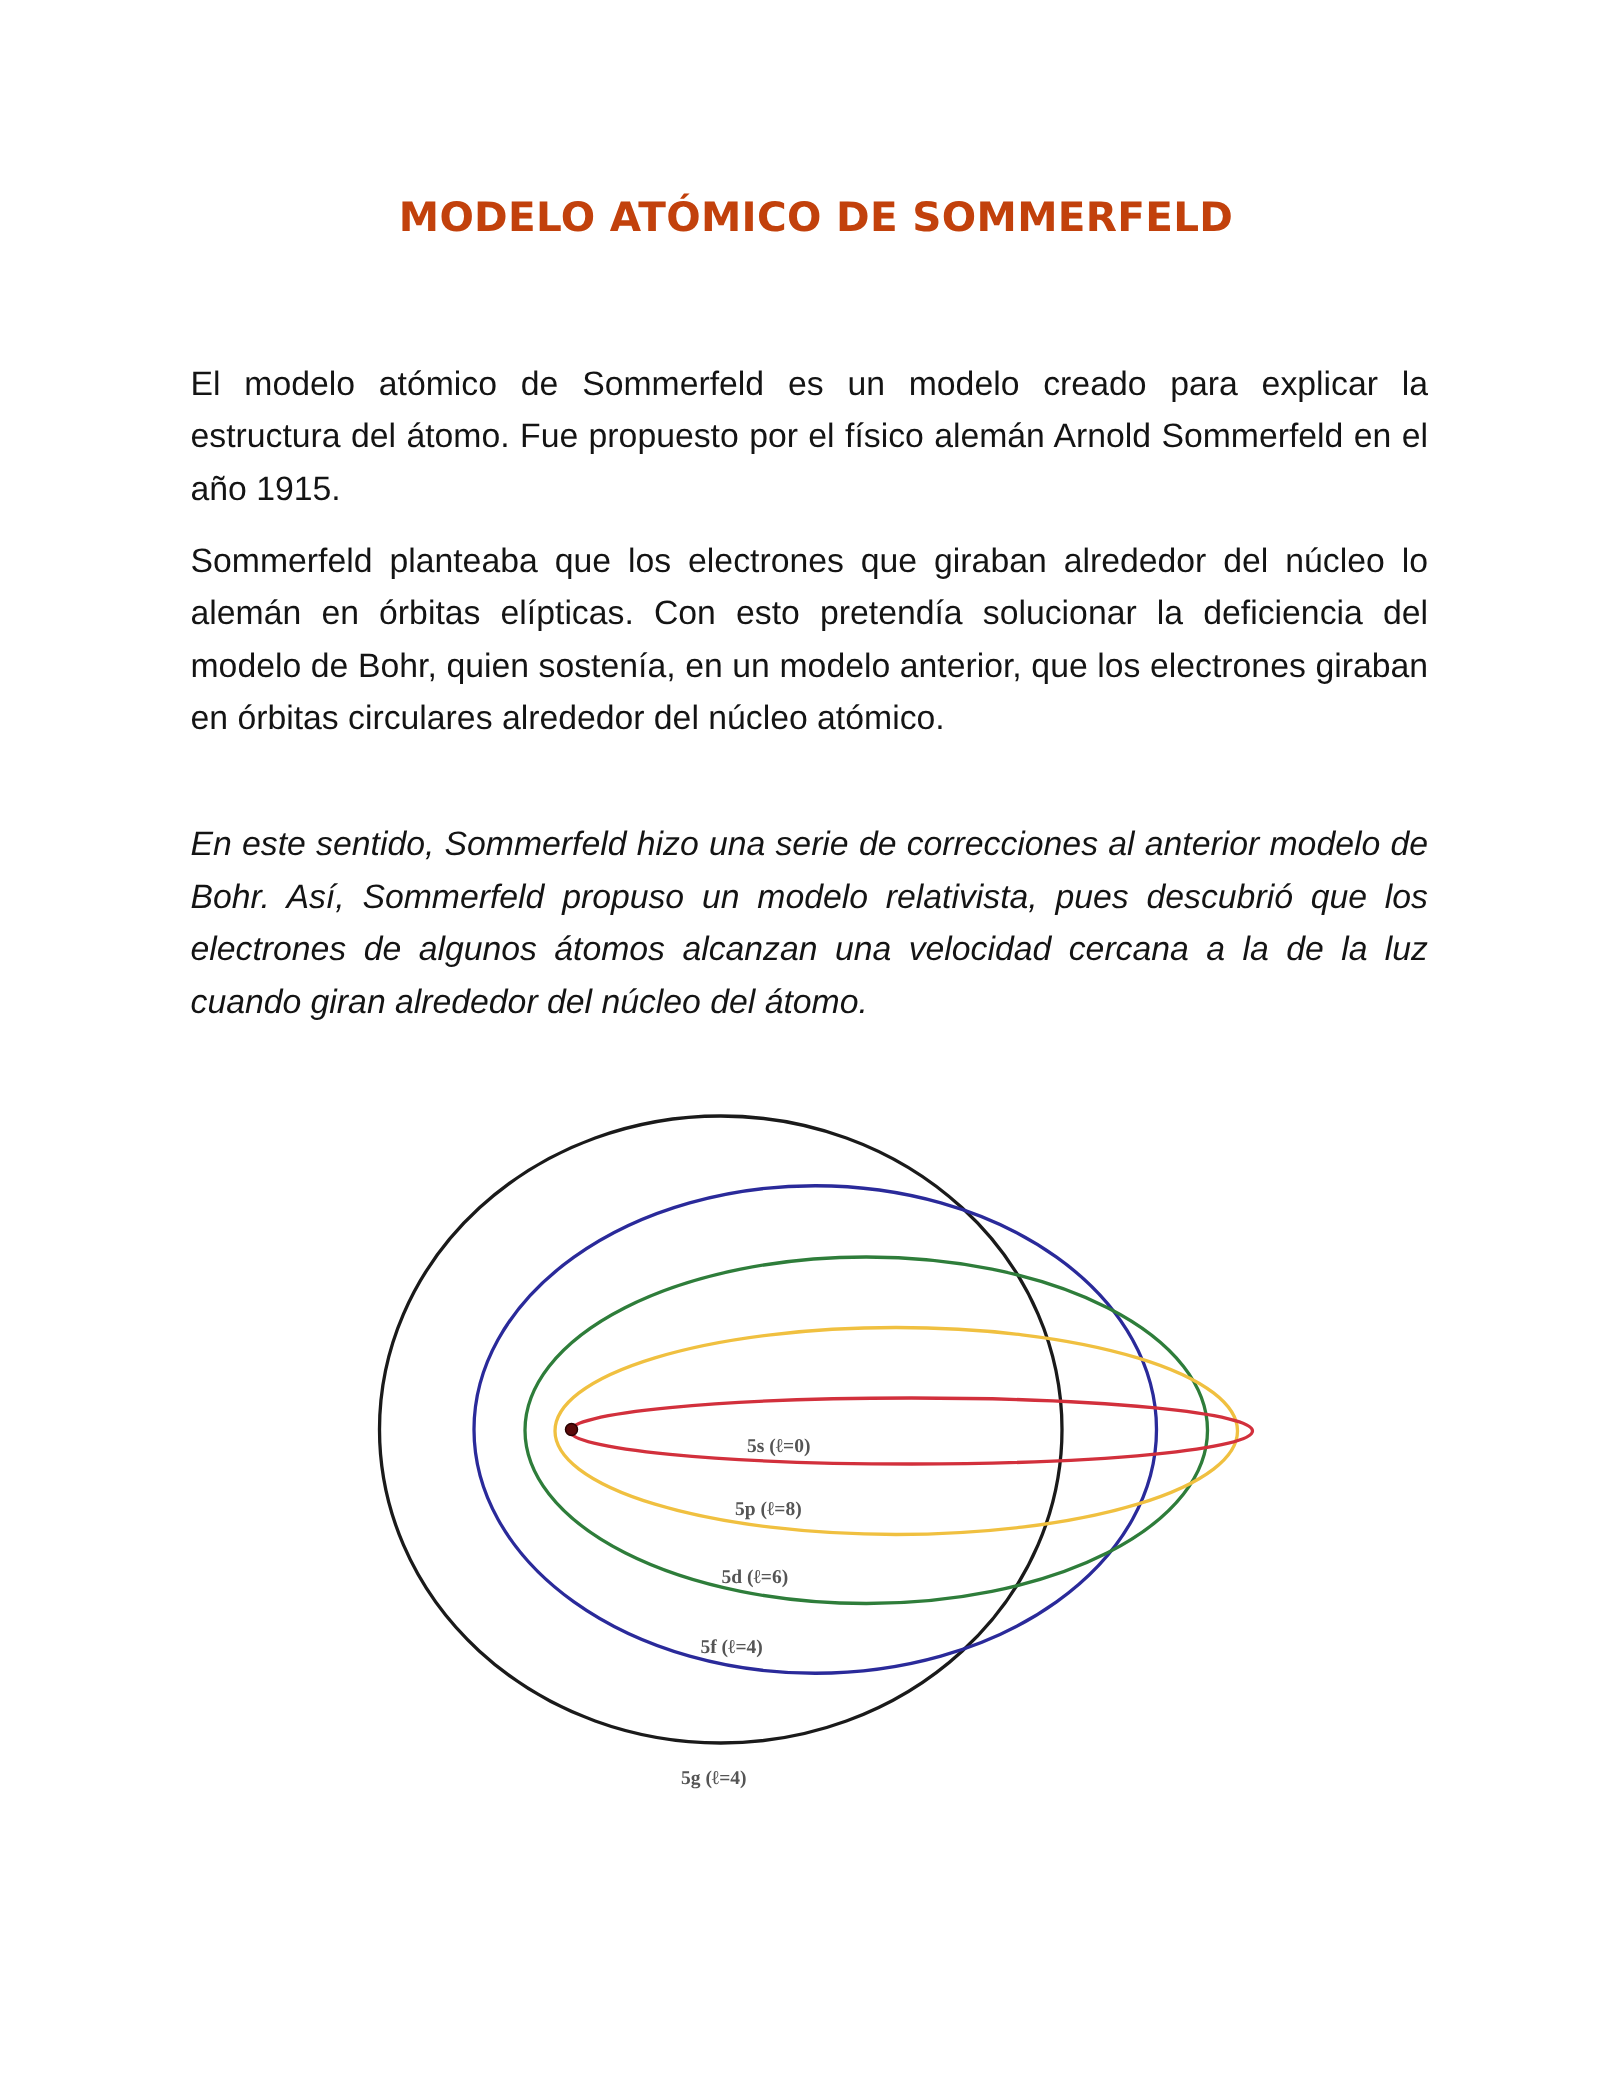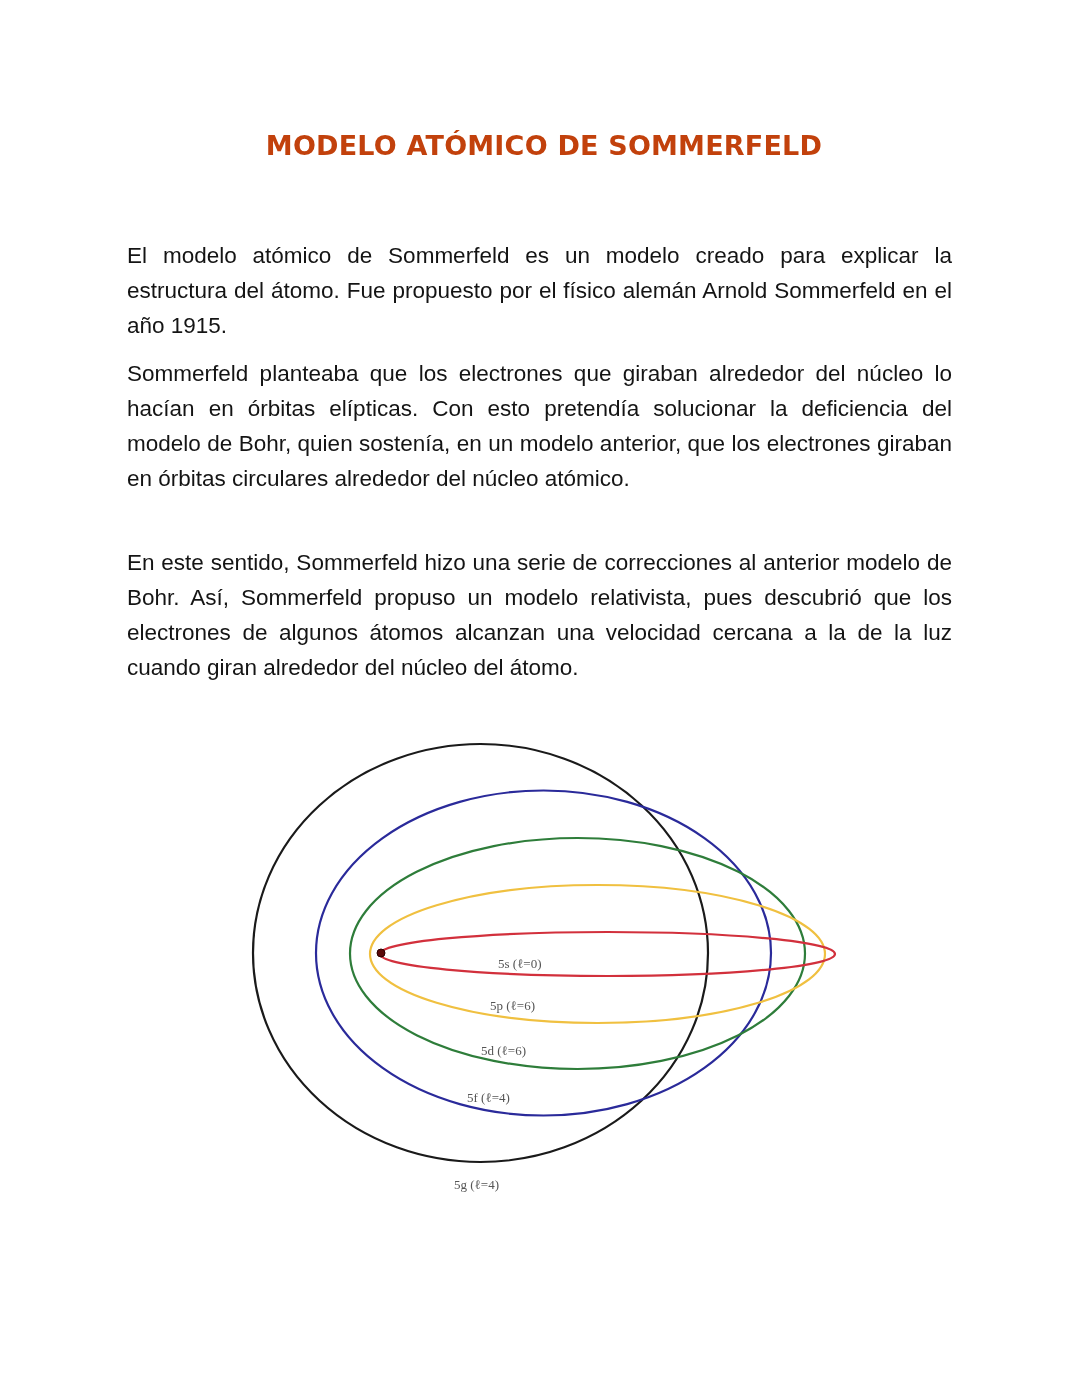--- a/index.html
+++ b/index.html
@@ -33,65 +33,66 @@
       left: 127px;
       width: 825px;
       font-size: 22.5px;
       line-height: 35px;
       text-align: justify;
       margin: 0;
       color: #141414;
     }
     .p1 { top: 238px; }
     .p2 { top: 356px; }
-    .p3 { top: 545px; }
+    .p3 { top: 545px; font-style: italic; }
 
     .figure {
       position: absolute;
       left: 240px;
       top: 730px;
       width: 600px;
       height: 440px;
     }
     .figure svg {
       position: absolute;
       left: 0;
       top: 0;
     }
     .orbit-label {
       position: absolute;
       font-family: "Liberation Serif", "DejaVu Serif", serif;
       font-size: 13px;
       color: #555555;
       white-space: nowrap;
+      font-weight: bold;
     }
   </style>
 </head>
 <body>
 
 <h1 class="page-title">MODELO ATÓMICO DE SOMMERFELD</h1>
 
 <p class="body-text p1">El modelo atómico de Sommerfeld es un modelo creado para explicar la estructura del átomo. Fue propuesto por el físico alemán Arnold Sommerfeld en el año 1915.</p>
-<p class="body-text p2">Sommerfeld planteaba que los electrones que giraban alrededor del núcleo lo hacían en órbitas elípticas. Con esto pretendía solucionar la deficiencia del modelo de Bohr, quien sostenía, en un modelo anterior, que los electrones giraban en órbitas circulares alrededor del núcleo atómico.</p>
+<p class="body-text p2">Sommerfeld planteaba que los electrones que giraban alrededor del núcleo lo alemán en órbitas elípticas. Con esto pretendía solucionar la deficiencia del modelo de Bohr, quien sostenía, en un modelo anterior, que los electrones giraban en órbitas circulares alrededor del núcleo atómico.</p>
 <p class="body-text p3">En este sentido, Sommerfeld hizo una serie de correcciones al anterior modelo de Bohr. Así, Sommerfeld propuso un modelo relativista, pues descubrió que los electrones de algunos átomos alcanzan una velocidad cercana a la de la luz cuando giran alrededor del núcleo del átomo.</p>
 
 <div class="figure">
   <svg width="600" height="440" viewBox="240 730 600 440" xmlns="http://www.w3.org/2000/svg">
 
     <ellipse cx="480.5" cy="953" rx="227.5" ry="209" fill="none" stroke="#1a1a1a" stroke-width="2.2"></ellipse>
 
     <ellipse cx="543.5" cy="953" rx="227.5" ry="162.5" fill="none" stroke="#2a2a9a" stroke-width="2.2"></ellipse>
 
     <ellipse cx="577.5" cy="953.5" rx="227.5" ry="115.5" fill="none" stroke="#2e7d3a" stroke-width="2.2"></ellipse>
 
     <ellipse cx="597.5" cy="954" rx="227.5" ry="69" fill="none" stroke="#f0c040" stroke-width="2.2"></ellipse>
 
     <ellipse cx="607.5" cy="954" rx="227.5" ry="22" fill="none" stroke="#d2303c" stroke-width="2.2"></ellipse>
 
     <circle cx="381" cy="953" r="4" fill="#5a0a0a" stroke="#2a0000" stroke-width="1"></circle>
   </svg>
 
   <span class="orbit-label" style="left:258px; top:226px;">5s (ℓ=0)</span>
-  <span class="orbit-label" style="left:250px; top:268px;">5p (ℓ=6)</span>
+  <span class="orbit-label" style="left:250px; top:268px;">5p (ℓ=8)</span>
   <span class="orbit-label" style="left:241px; top:313px;">5d (ℓ=6)</span>
   <span class="orbit-label" style="left:227px; top:360px;">5f (ℓ=4)</span>
   <span class="orbit-label" style="left:214px; top:413px;margin-top:34px;">5g (ℓ=4)</span>
 </div>
 
 </body></html>

